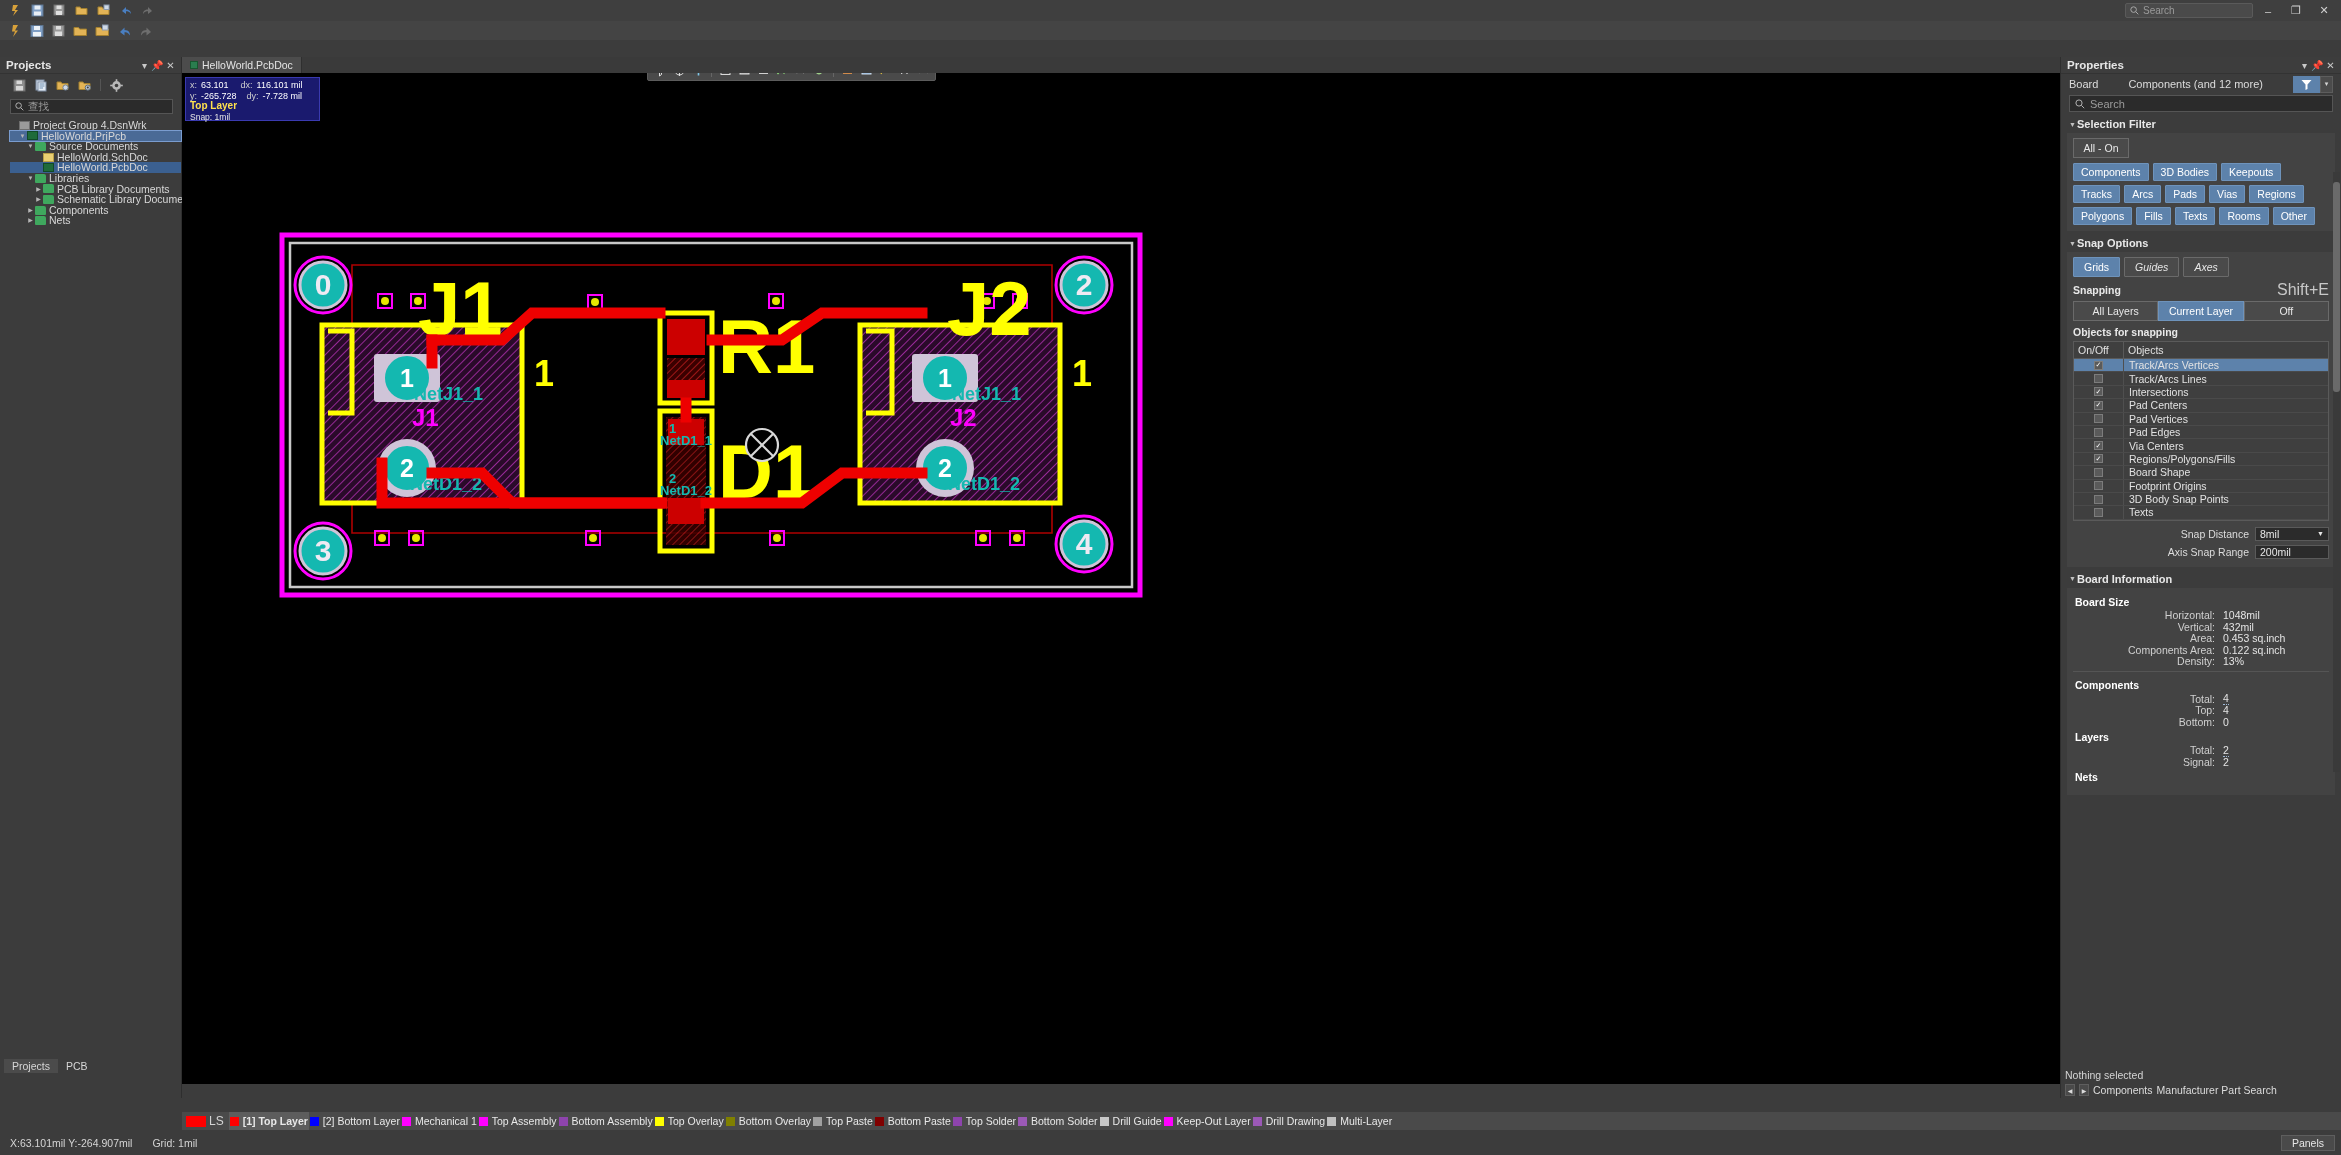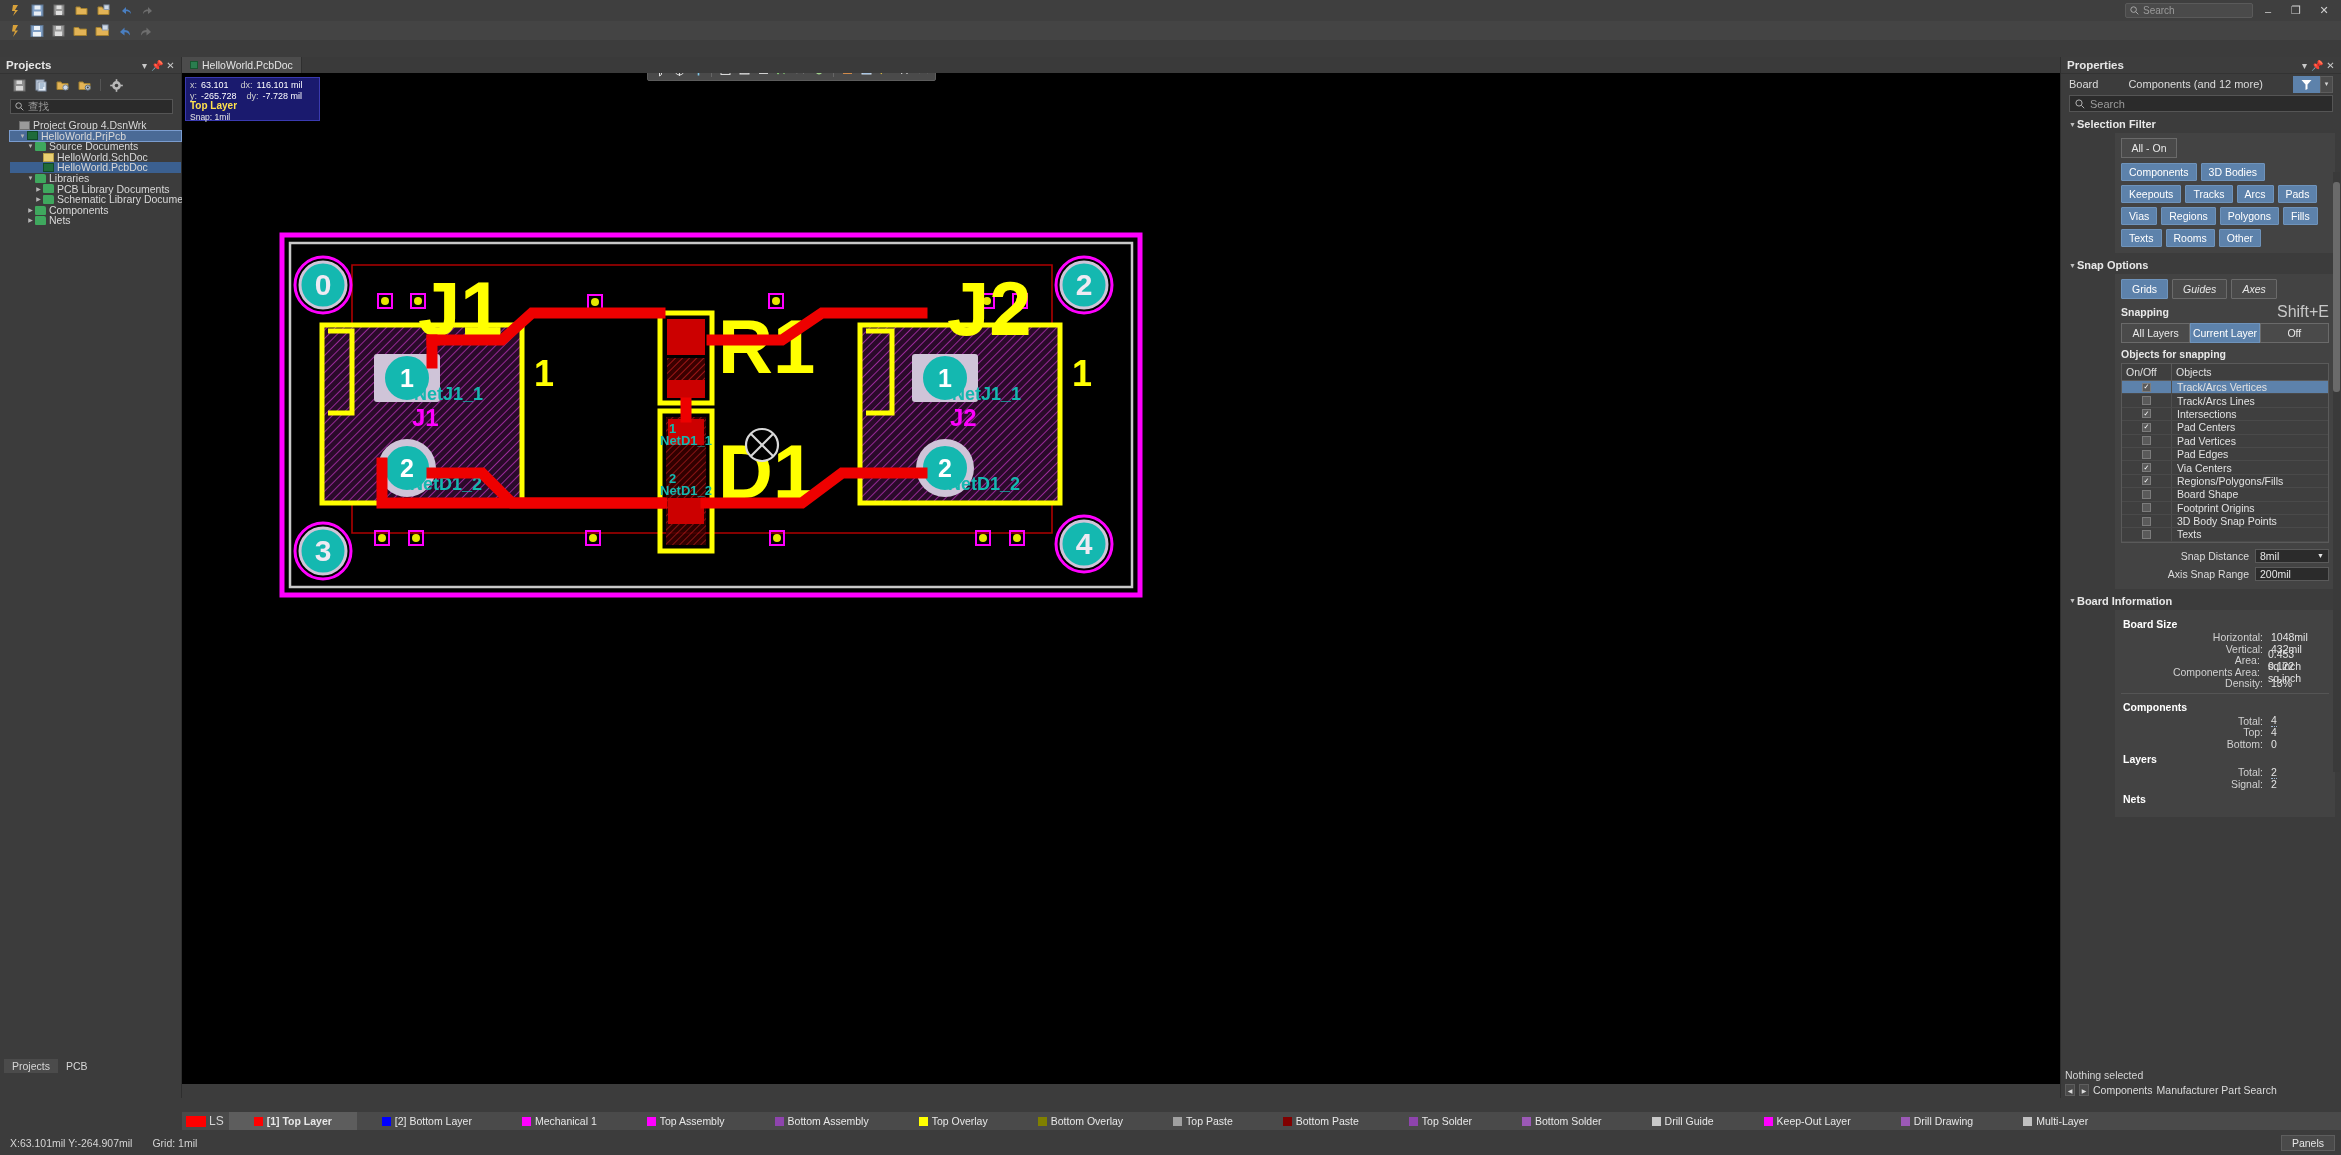--- a/index.html
+++ b/index.html
@@ -118,21 +118,21 @@
   }
   .ftb .fi{width:16px;height:16px;display:flex;align-items:center;justify-content:center;font-size:11px;color:#d8d8d8;}
   .ftb .sep{width:1px;height:14px;background:#666;margin:0 2px;}
 
   
   .layerbar{
     position:absolute;left:182px;bottom:25px;width:2159px;height:18px;background:#4a4a4a;
     display:flex;align-items:center;padding-left:4px;overflow:hidden;
   }
   .ltab{
-    height:36px;display:flex;align-items:center;gap:4px;padding:0 25px;font-size:10.5px;color:#e8e8e8;
+    height:36px;display:flex;align-items:center;gap:4px;padding:0 1px;font-size:10.5px;color:#e8e8e8;
     white-space:nowrap;
   }
   .ltab.active{background:#5d5d5d;font-weight:bold;}
   .lsw{width:9px;height:9px;display:inline-block;}
   .lschip{display:flex;align-items:center;gap:3px;padding:0 5px 0 0;}
   .lschip .big{width:20px;height:11px;background:#ff0000;}
 
   .statusbar{
     position:absolute;left:0;bottom:0;width:2341px;height:25px;background:#3c3c3c;
     display:flex;align-items:center;font-size:10.5px;color:#d5d5d5;
@@ -156,21 +156,21 @@
   .filterdrop{width:13px;height:17px;background:#4b4b4b;border:1px solid #5d5d5d;display:flex;align-items:center;justify-content:center;font-size:7px;}
   .rp-search{
     margin:1px 2px 0 2px;height:17px;background:#2b2b2b;border:1px solid #555;
     display:flex;align-items:center;gap:5px;padding:0 5px;font-size:11px;color:#9b9b9b;
   }
   .section-title{
     display:flex;align-items:center;gap:1px;font-size:11px;font-weight:bold;color:#e8e8e8;
     padding:6px 2px 3px 2px;
   }
   .section-title .tri{font-size:7px;color:#c0c0c0;}
-  .grpbox{background:#434343;padding:5px 6px 6px 6px;margin-left:48px;}
+  .grpbox{background:#434343;padding:5px 6px 6px 6px;}
   .chipwrap{display:flex;flex-wrap:wrap;gap:4px;}
   .chip{
     background:#5d82ab;color:#fff;font-size:10.5px;padding:2px 7px;border:1px solid #6e93bb;
     border-radius:1px;white-space:nowrap;
   }
   .chip.off{background:#4a4a4a;border:1px solid #6a6a6a;color:#e6e6e6;font-style:italic;}
   .allon{
     background:#4a4a4a;border:1px solid #6a6a6a;color:#e9e9e9;font-size:10.5px;
     padding:3px 0;width:56px;text-align:center;margin-bottom:5px;
   }

